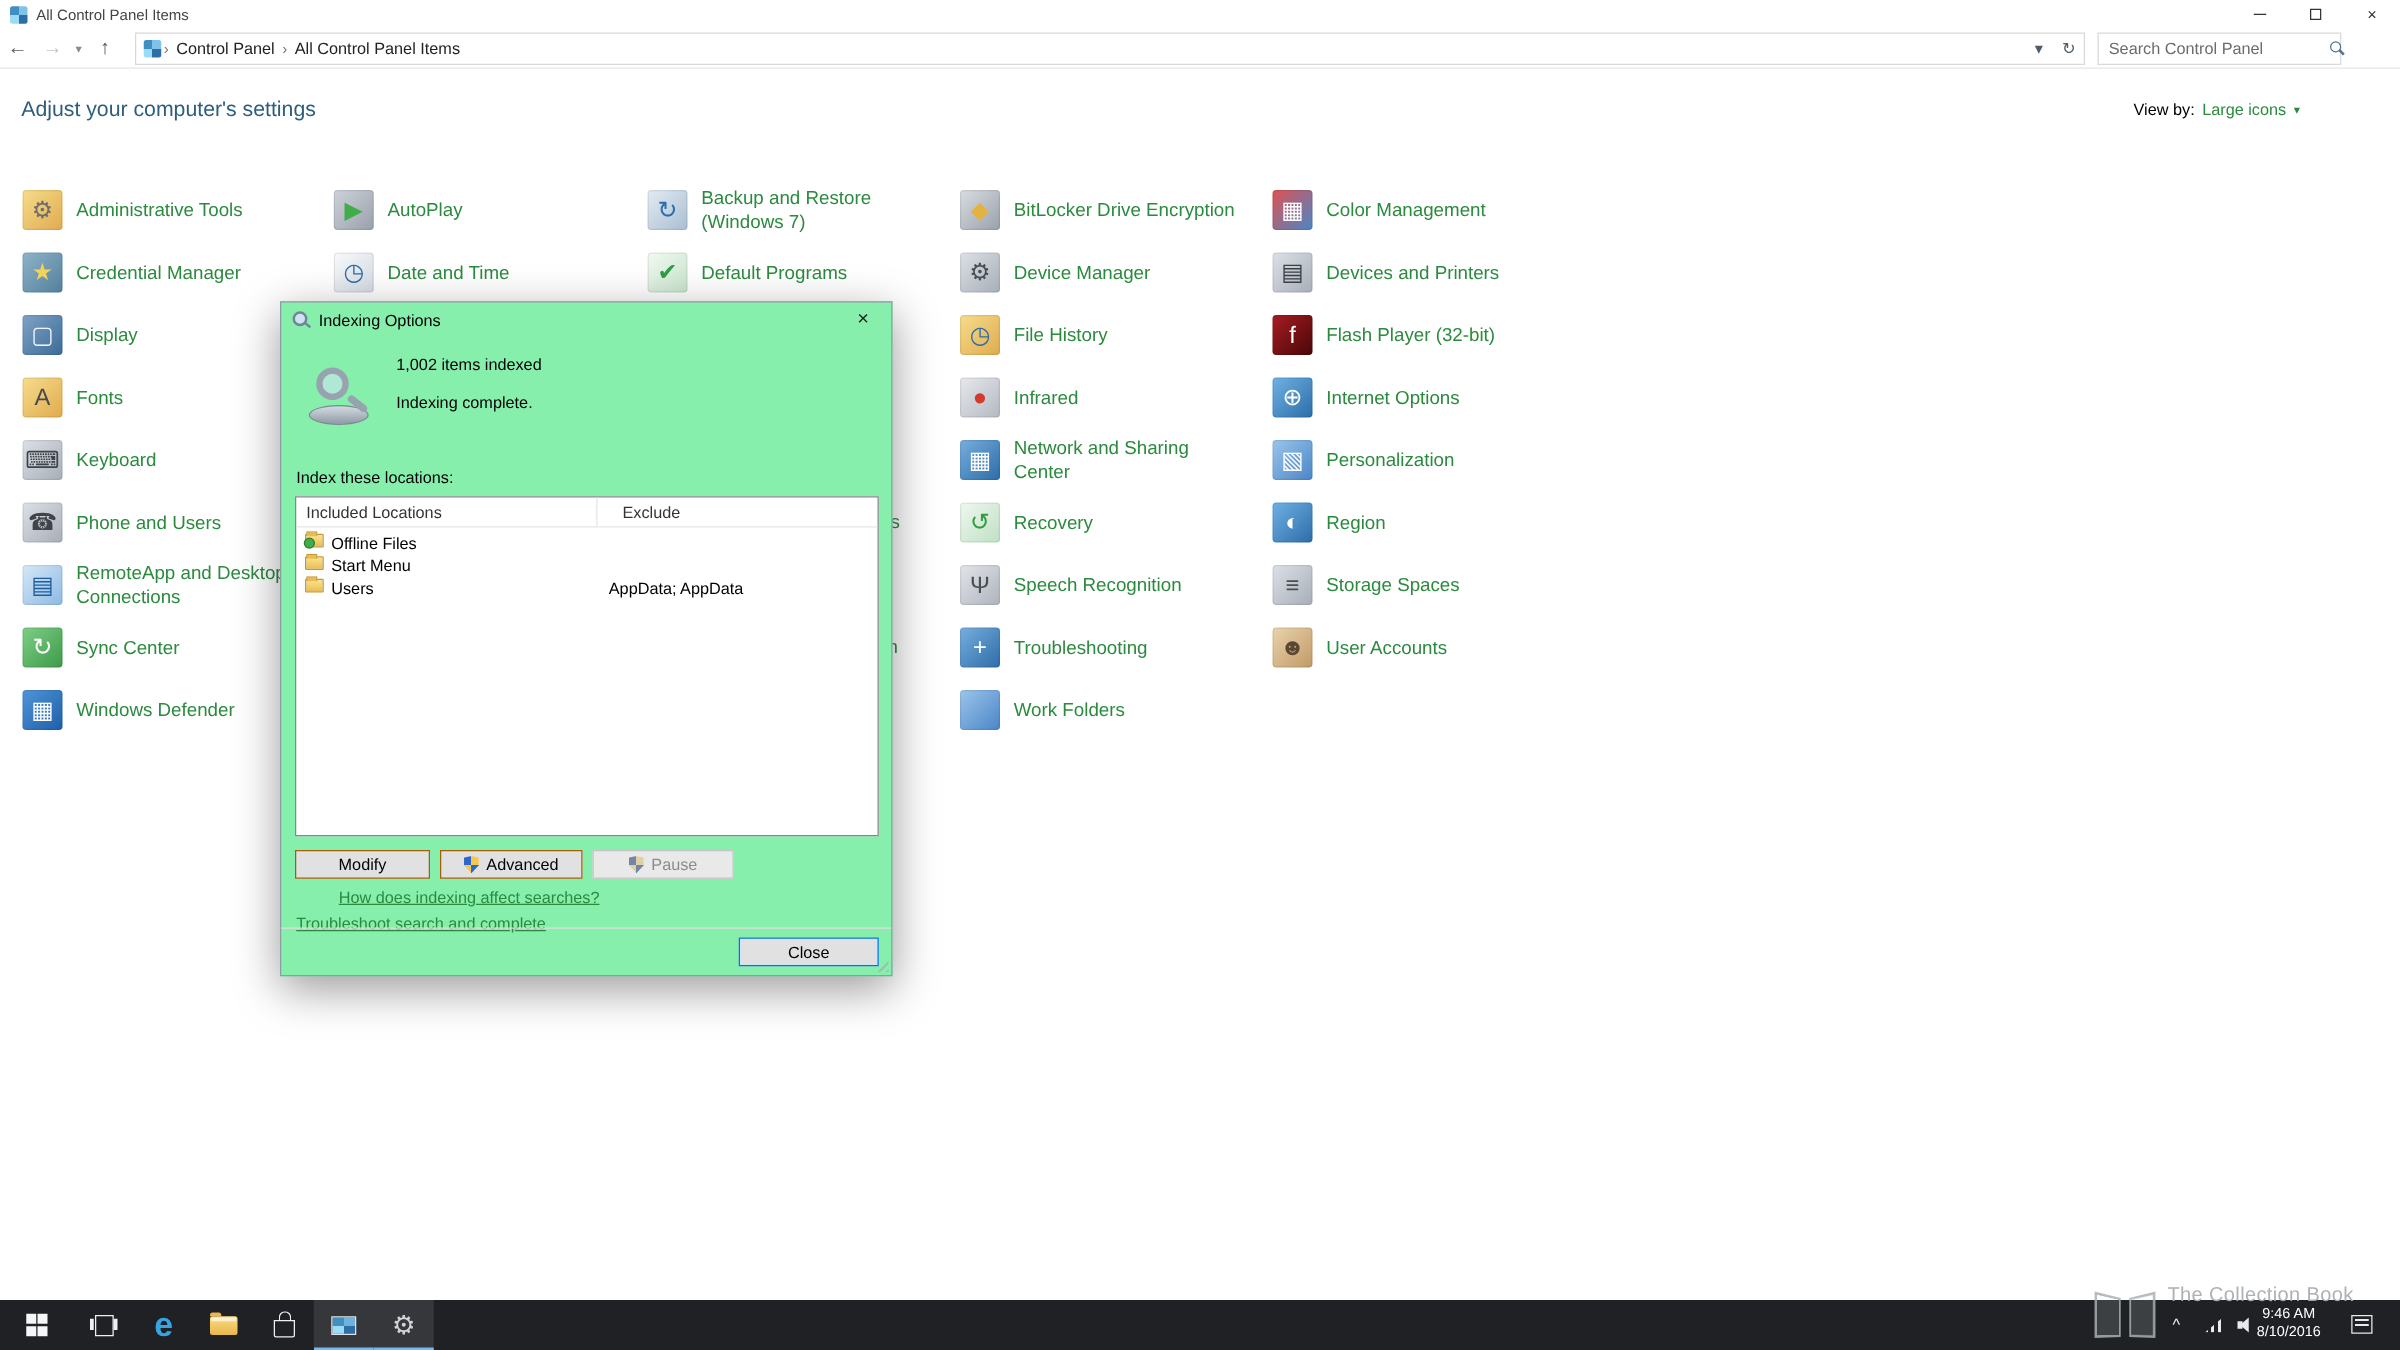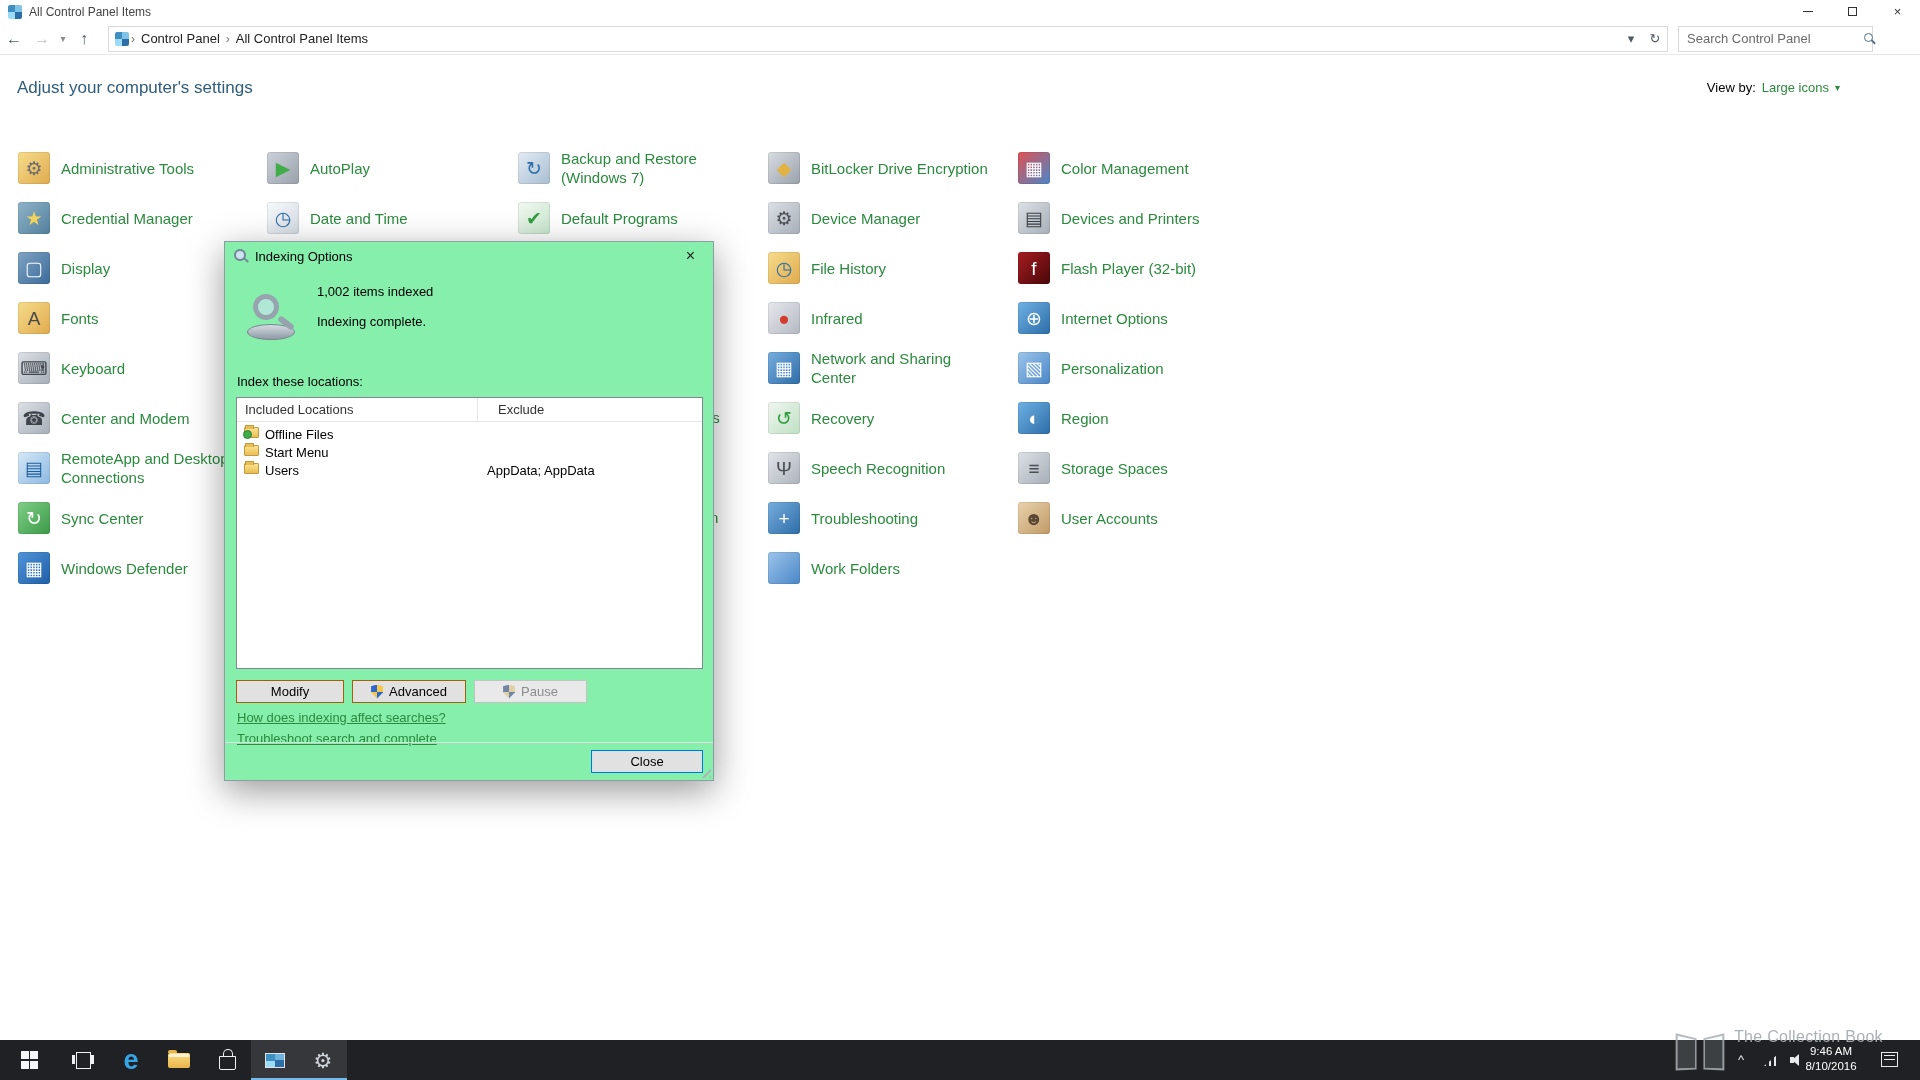--- a/index.html
+++ b/index.html
@@ -83,21 +83,21 @@
 
   .btn { position:absolute; height:23px; background:#e1e1e1; border:1px solid #a16207; font-size:13px; font-family:"Liberation Sans",sans-serif; color:#000; display:inline-flex; align-items:center; justify-content:center; gap:6px; }
   .btn-modify { left:11px; top:438px; width:108px; }
   .btn-advanced { left:127px; top:438px; width:114px; }
   .btn-pause { left:249px; top:438px; width:113px; color:#8c8c8c; background:#e9e9e9; border-color:#c3c3c3; }
   .btn-pause .uac { filter:grayscale(.55) opacity(.75); }
   .btn-close { left:366px; top:508px; width:112px; border:1px solid #0078d7; box-shadow:inset 0 0 0 1px #cde4f7; }
   .uac { width:12px; height:14px; clip-path:polygon(50% 0,100% 12%,100% 55%,50% 100%,0 55%,0 12%); background:conic-gradient(#f3c84b 0 25%, #2e66c9 0 50%, #f3c84b 0 75%, #2e66c9 0 100%); }
 
   .dlg-link { position:absolute; left:12px; font-size:13px; color:#2b8a3e; text-decoration:underline; }
-  .link-1 { top:468px; } .link-2 { top:489px; }
+  .link-1 { top:468px;margin-left:34px; } .link-2 { top:489px; }
   .dlg-sep { position:absolute; left:0; top:500px; width:100%; border-top:1px solid #dfdfdf; }
   .resize-grip { position:absolute; right:2px; bottom:2px; width:13px; height:13px; background:repeating-linear-gradient(135deg, transparent 0 3px, #aeb4ba 3px 4.5px); clip-path:polygon(100% 0,100% 100%,0 100%); }
 
   
   .taskbar { position:absolute; left:0; top:1040px; width:1920px; height:40px; background:#1f2125; z-index:100; display:flex; align-items:center; }
   .start-btn { width:59px; height:40px; display:flex; align-items:center; justify-content:center; }
   .win-logo { display:grid; grid-template-columns:8px 8px; grid-template-rows:8px 8px; gap:1.5px; }
   .win-logo span { background:#f4f6f8; }
   .cortana { width:345px; height:40px; background:#fdfdfd; display:flex; align-items:center; }
   .cortana-ring { width:17px; height:17px; border:2px solid #474e55; border-radius:50%; margin-left:14px; flex:0 0 17px; }
@@ -216,21 +216,21 @@
       <div class="cp-item">
     <span class="cp-icon" style="background: linear-gradient(135deg, rgb(221, 225, 230), rgb(167, 174, 184));">
           <span class="cp-glyph" style="color: rgb(63, 68, 75);">⌨</span>
         </span>
     <span class="cp-label">Keyboard</span>
   </div>
       <div class="cp-item">
     <span class="cp-icon" style="background: linear-gradient(135deg, rgb(221, 225, 230), rgb(167, 174, 184));">
           <span class="cp-glyph" style="color: rgb(63, 68, 75);">☎</span>
         </span>
-    <span class="cp-label">Center and Modem</span>
+    <span class="cp-label">Phone and Users</span>
   </div>
       <div class="cp-item">
     <span class="cp-icon" style="background: linear-gradient(135deg, rgb(214, 232, 247), rgb(141, 185, 226));">
           <span class="cp-glyph" style="color: rgb(29, 94, 158);">▤</span>
         </span>
     <span class="cp-label">RemoteApp and Desktop Connections</span>
   </div>
       <div class="cp-item">
     <span class="cp-icon" style="background: linear-gradient(135deg, rgb(126, 207, 134), rgb(61, 154, 73));">
           <span class="cp-glyph" style="color: rgb(255, 255, 255);">↻</span>

